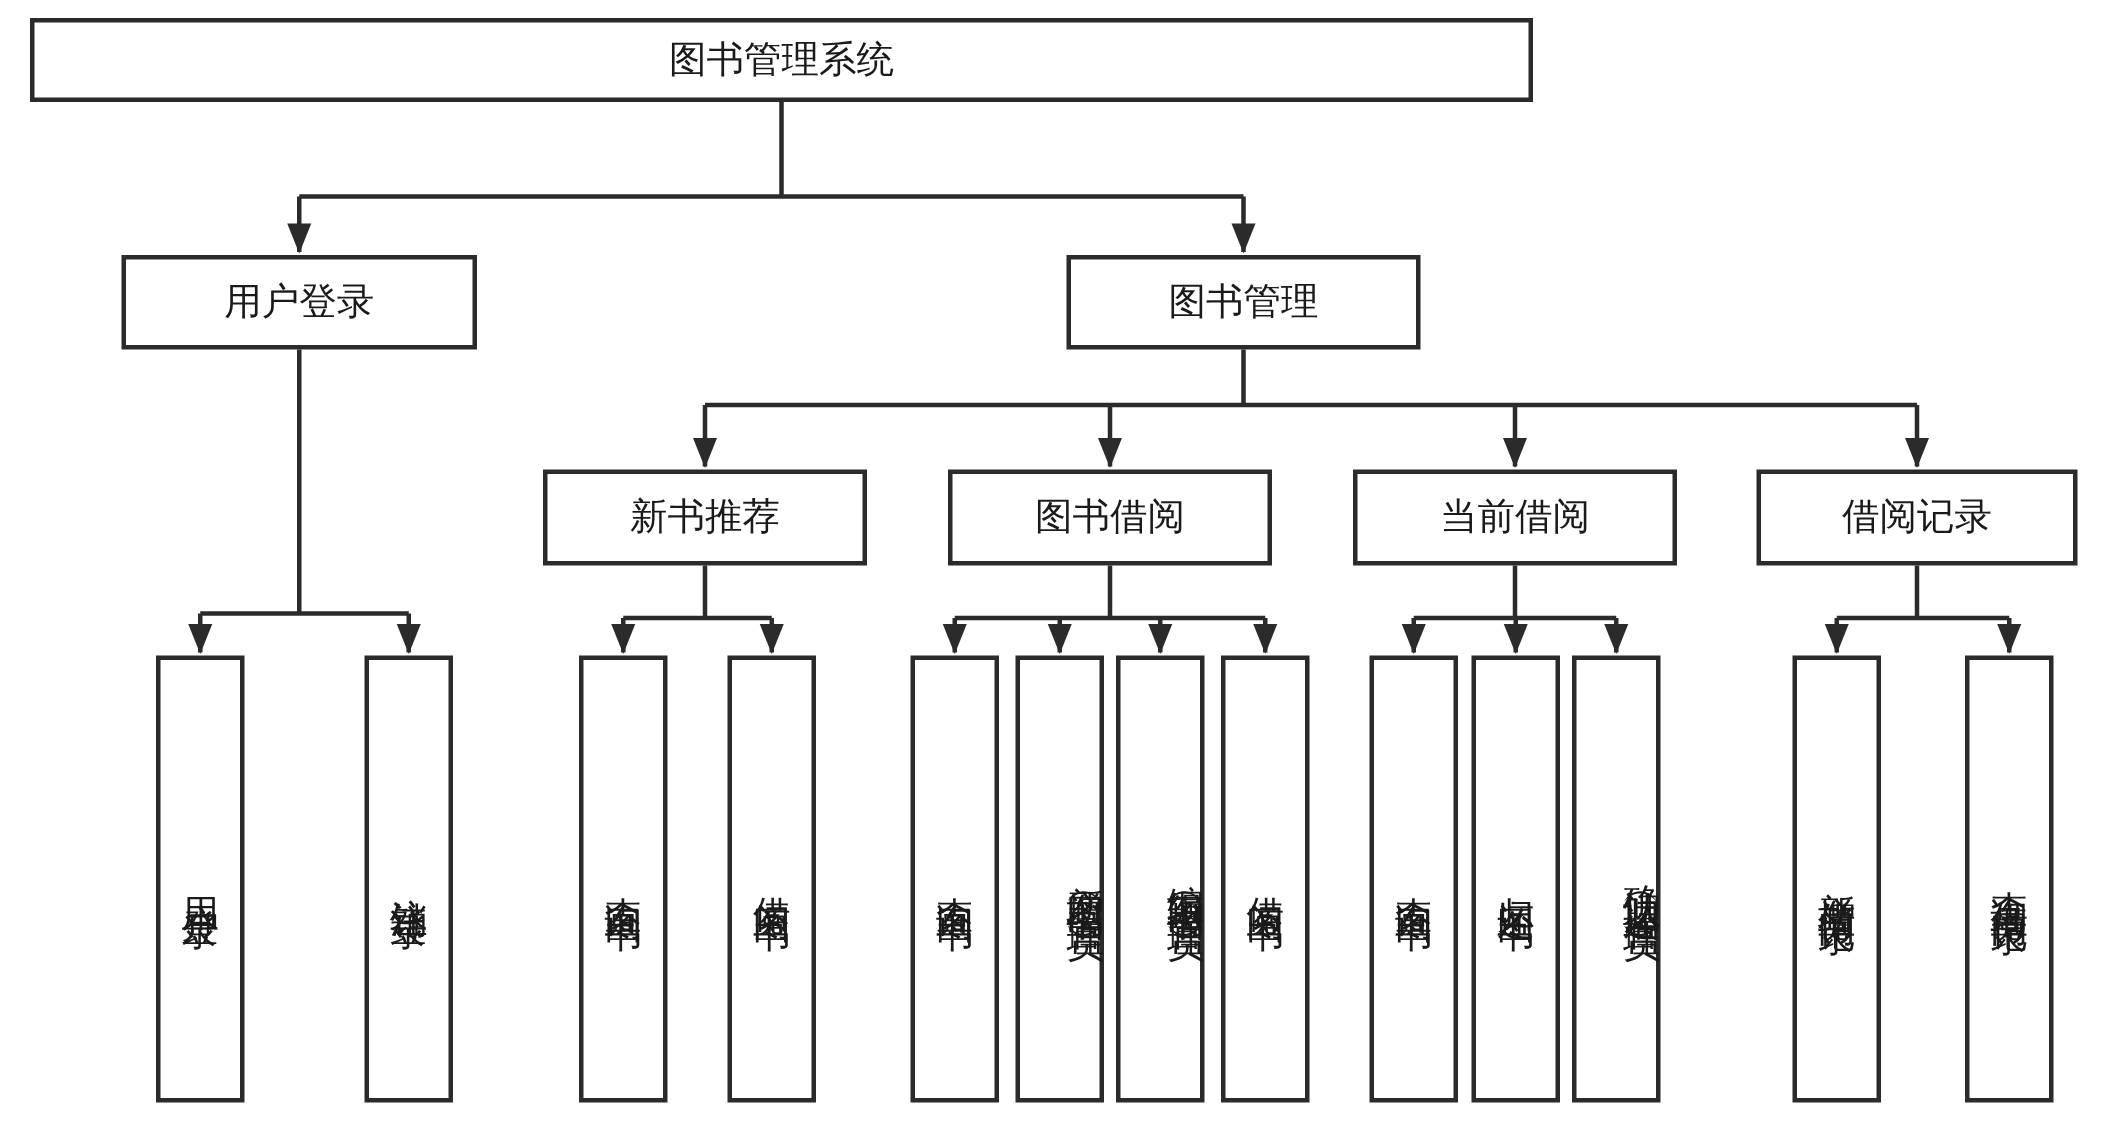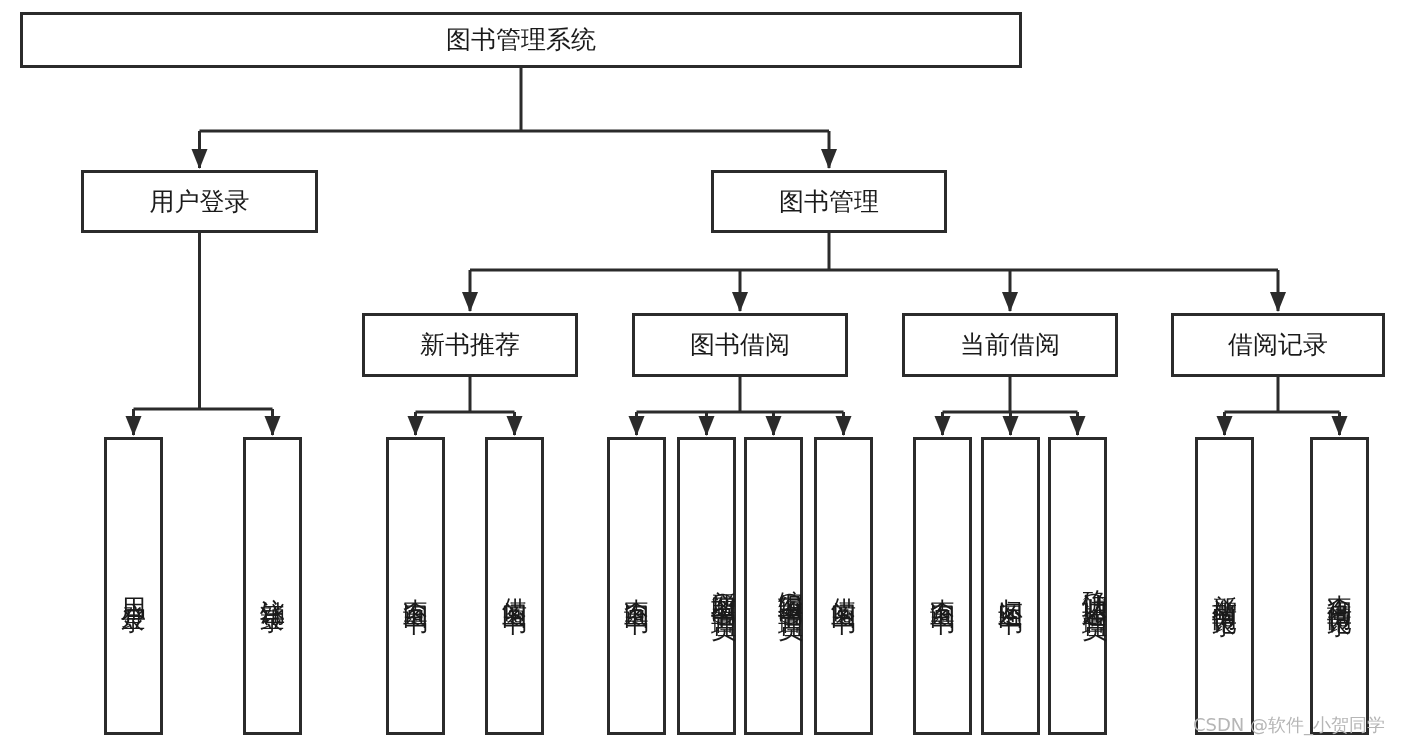--- a/index.html
+++ b/index.html
@@ -193,14 +193,13 @@
       </div>
       <div class="vlabel" style="left: 1048px; width: 59px; top: 445px; height: 286px; justify-content: flex-start;"><span>确认归还（管理员）</span></div>
       <div class="vlabel" style="left: 1195px; width: 59px; top: 437px; height: 298px; display: flex; align-items: center; justify-content: center;">
         <span>新增借阅记录</span>
       </div>
       <div class="vlabel" style="left: 1310px; width: 59px; top: 437px; height: 298px; display: flex; align-items: center; justify-content: center;">
         <span>查询借阅记录</span>
       </div>
     </div>
 
-  <div class="watermark">CSDN @软件_小贺同学</div>
 </div>
 
 </body></html>

